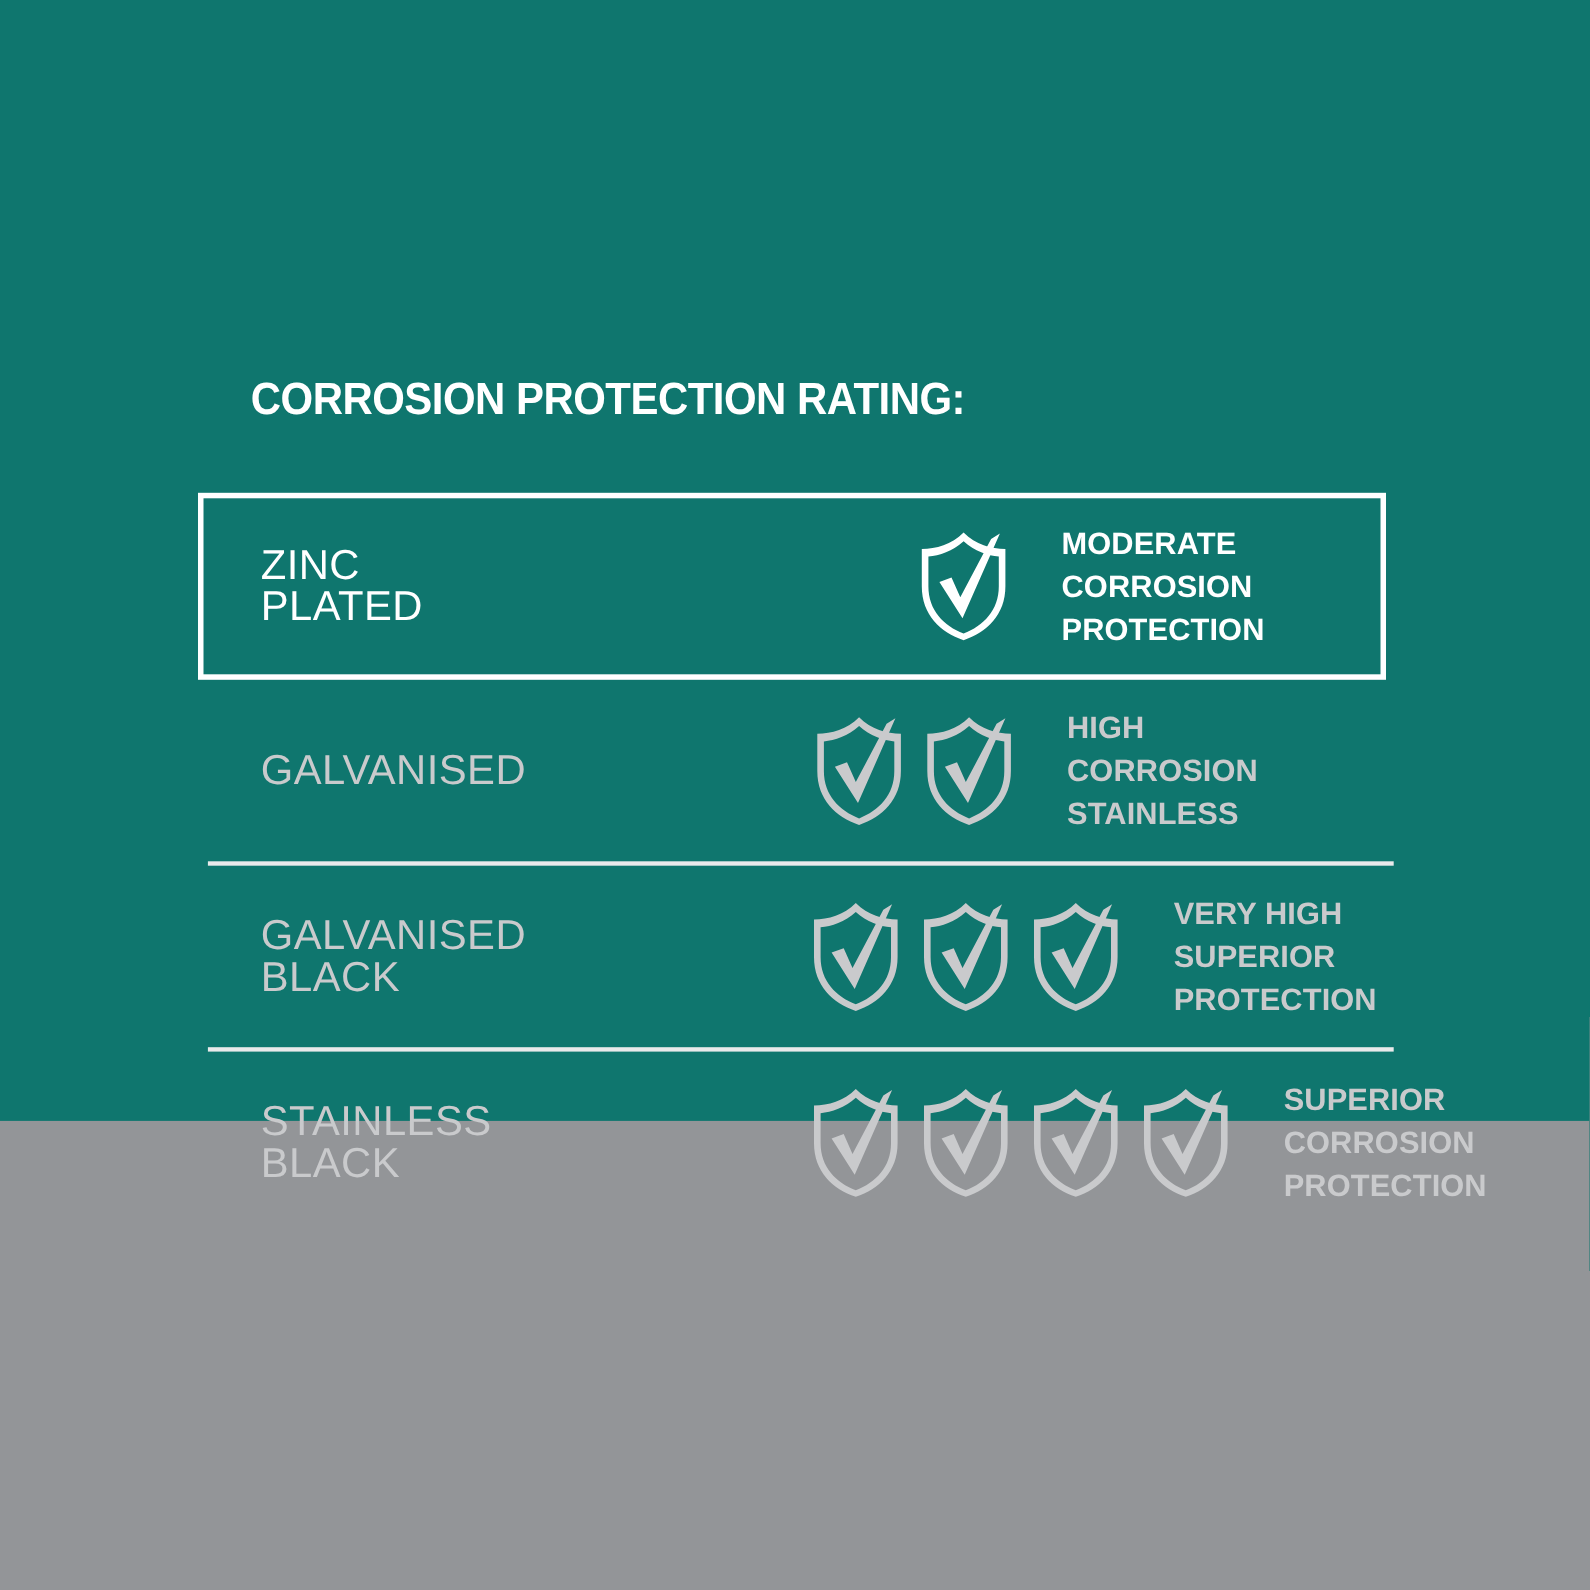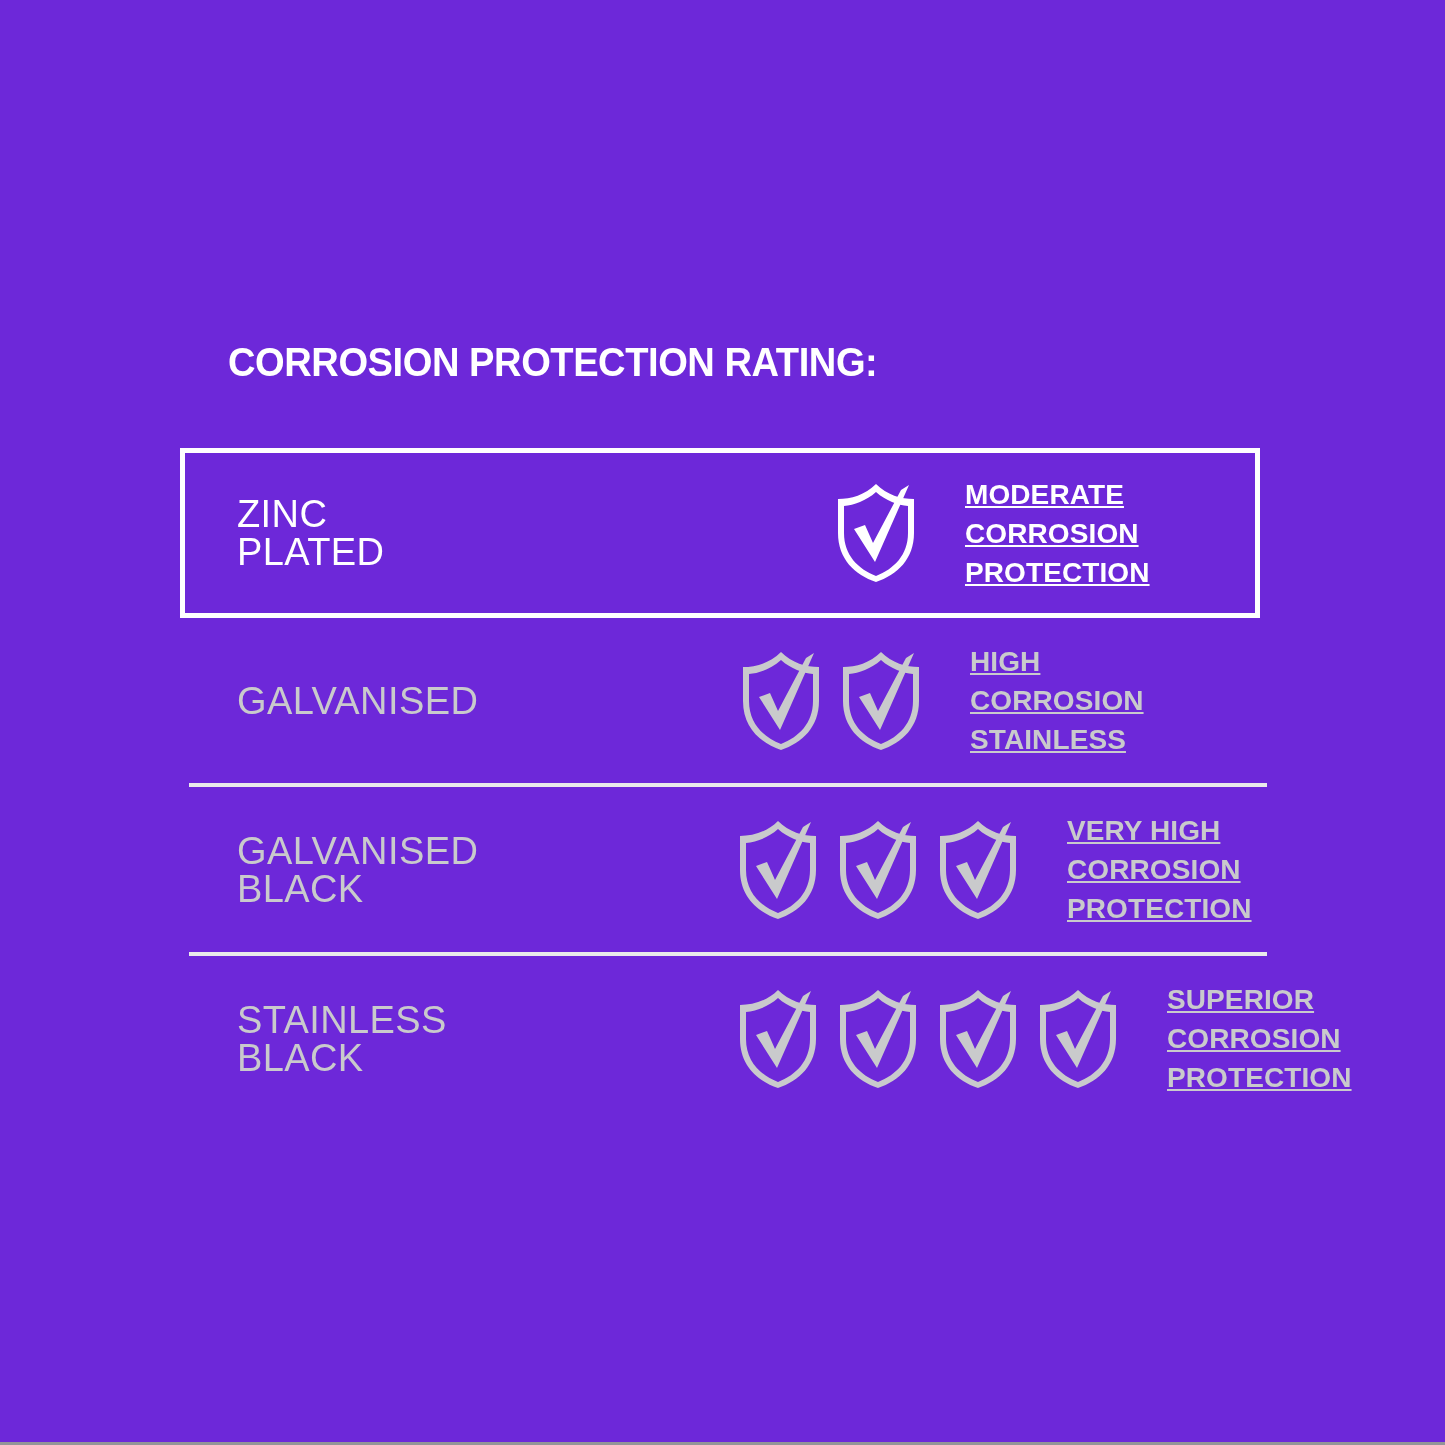--- a/index.html
+++ b/index.html
@@ -10,22 +10,22 @@
     width: 1445px;
     height: 1445px;
     background: #939598;
     font-family: "Liberation Sans", sans-serif;
     overflow: hidden;
   }
 
   #infographic {
     position: relative;
     width: 1445px;
-    height: 1442px;
-    background: #6d28d9;
+    height: 1019px;
+    background: #0f766e;
   }
 
   
   .title {
     position: absolute;
     left: 228px;
     top: 342px;
     font-size: 41px;
     font-weight: bold;
     letter-spacing: -0.5px;
@@ -101,21 +101,20 @@
 
   
   .rating {
     flex: 0 0 auto;
     width: 290px;
     font-size: 28px;
     line-height: 39px;
     font-weight: bold;
     letter-spacing: 0.1px;
     white-space: pre-line;
-    text-decoration: underline;
   }
 
   
   .active .material,
   .active .rating { color: #ffffff; }
   .active .shield-icon { fill: #ffffff; }
 
   .inactive .material,
   .inactive .rating { color: #c9cacc; }
   .inactive .shield-icon { fill: #c9cacc; }
@@ -179,21 +178,21 @@
                    M41 11 C51 20 63 24 73 25 L73 52 C73 74 59 88 41 95 C23 88 9 74 9 52 L9 25 C19 24 31 20 41 11 Z"></path>
           <path d="M19 48 L30 44 L38 62 L66 9 L74 4 L40 81 Z"></path>
         </svg>
         <svg class="shield-icon" viewBox="0 0 82 104">
           <path d="M41 3 C30 14 16 18 3 18 L3 52 C3 78 20 94 41 101 C62 94 79 78 79 52 L79 18 C66 18 52 14 41 3 Z
                    M41 11 C51 20 63 24 73 25 L73 52 C73 74 59 88 41 95 C23 88 9 74 9 52 L9 25 C19 24 31 20 41 11 Z"></path>
           <path d="M19 48 L30 44 L38 62 L66 9 L74 4 L40 81 Z"></path>
         </svg>
       </div>
       <div class="rating">VERY HIGH
-CORROSION
+SUPERIOR
 PROTECTION</div>
     </div>
 
     <div class="divider"></div>
 
     <div class="rating-row plain inactive">
       <div class="material">STAINLESS
 BLACK</div>
       <div class="shields">
         <svg class="shield-icon" viewBox="0 0 82 104">

